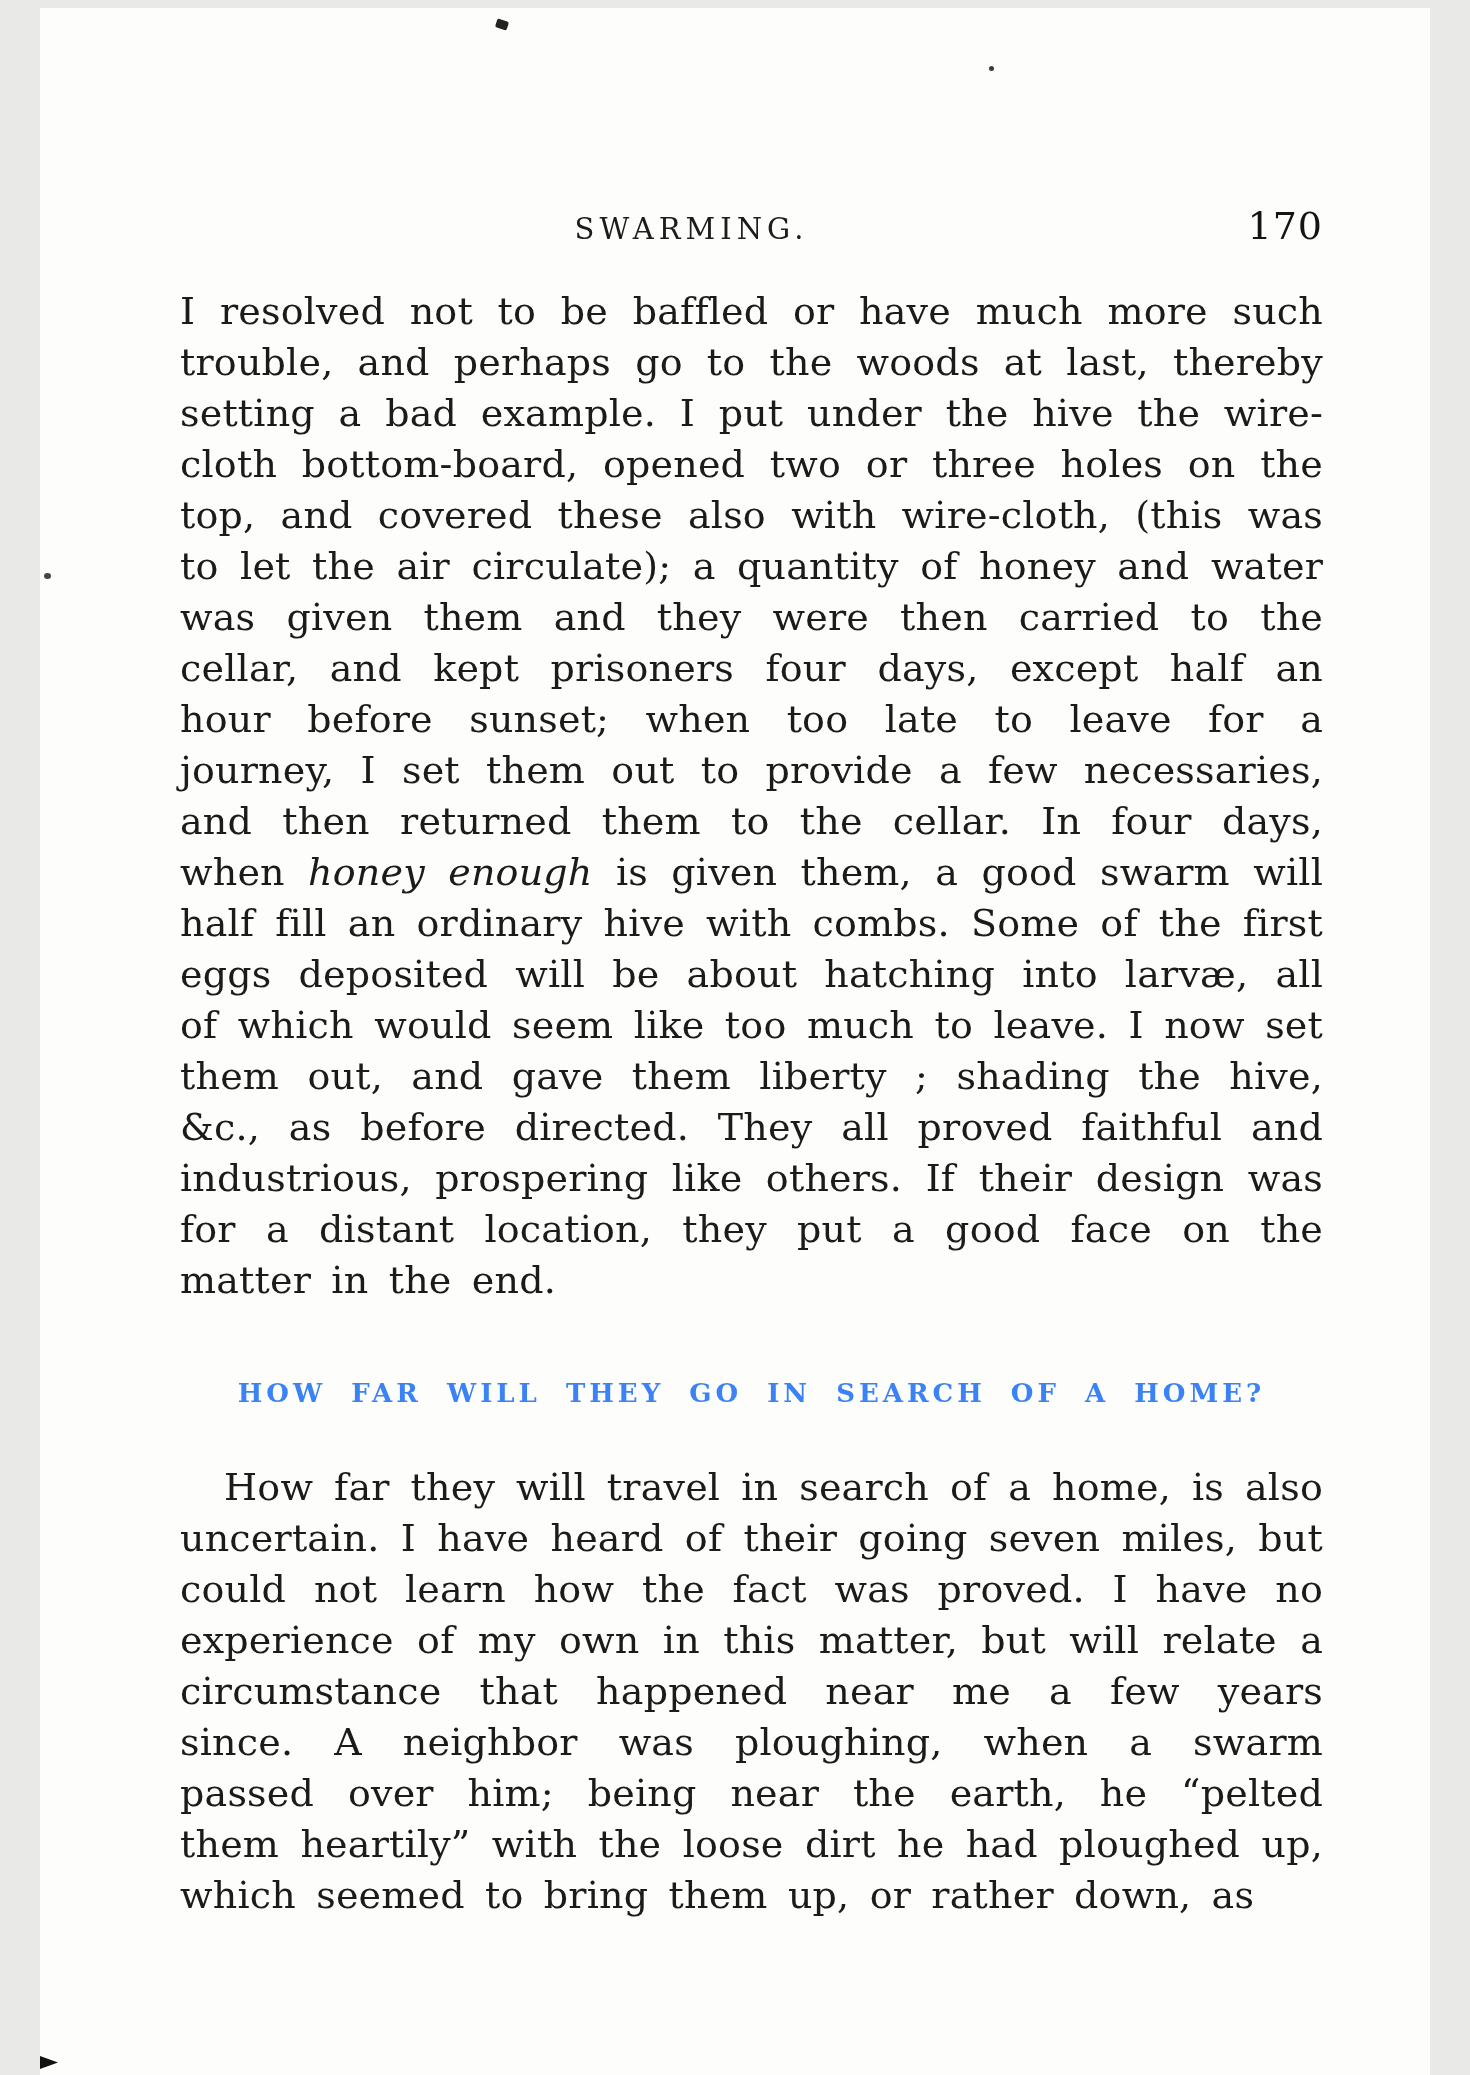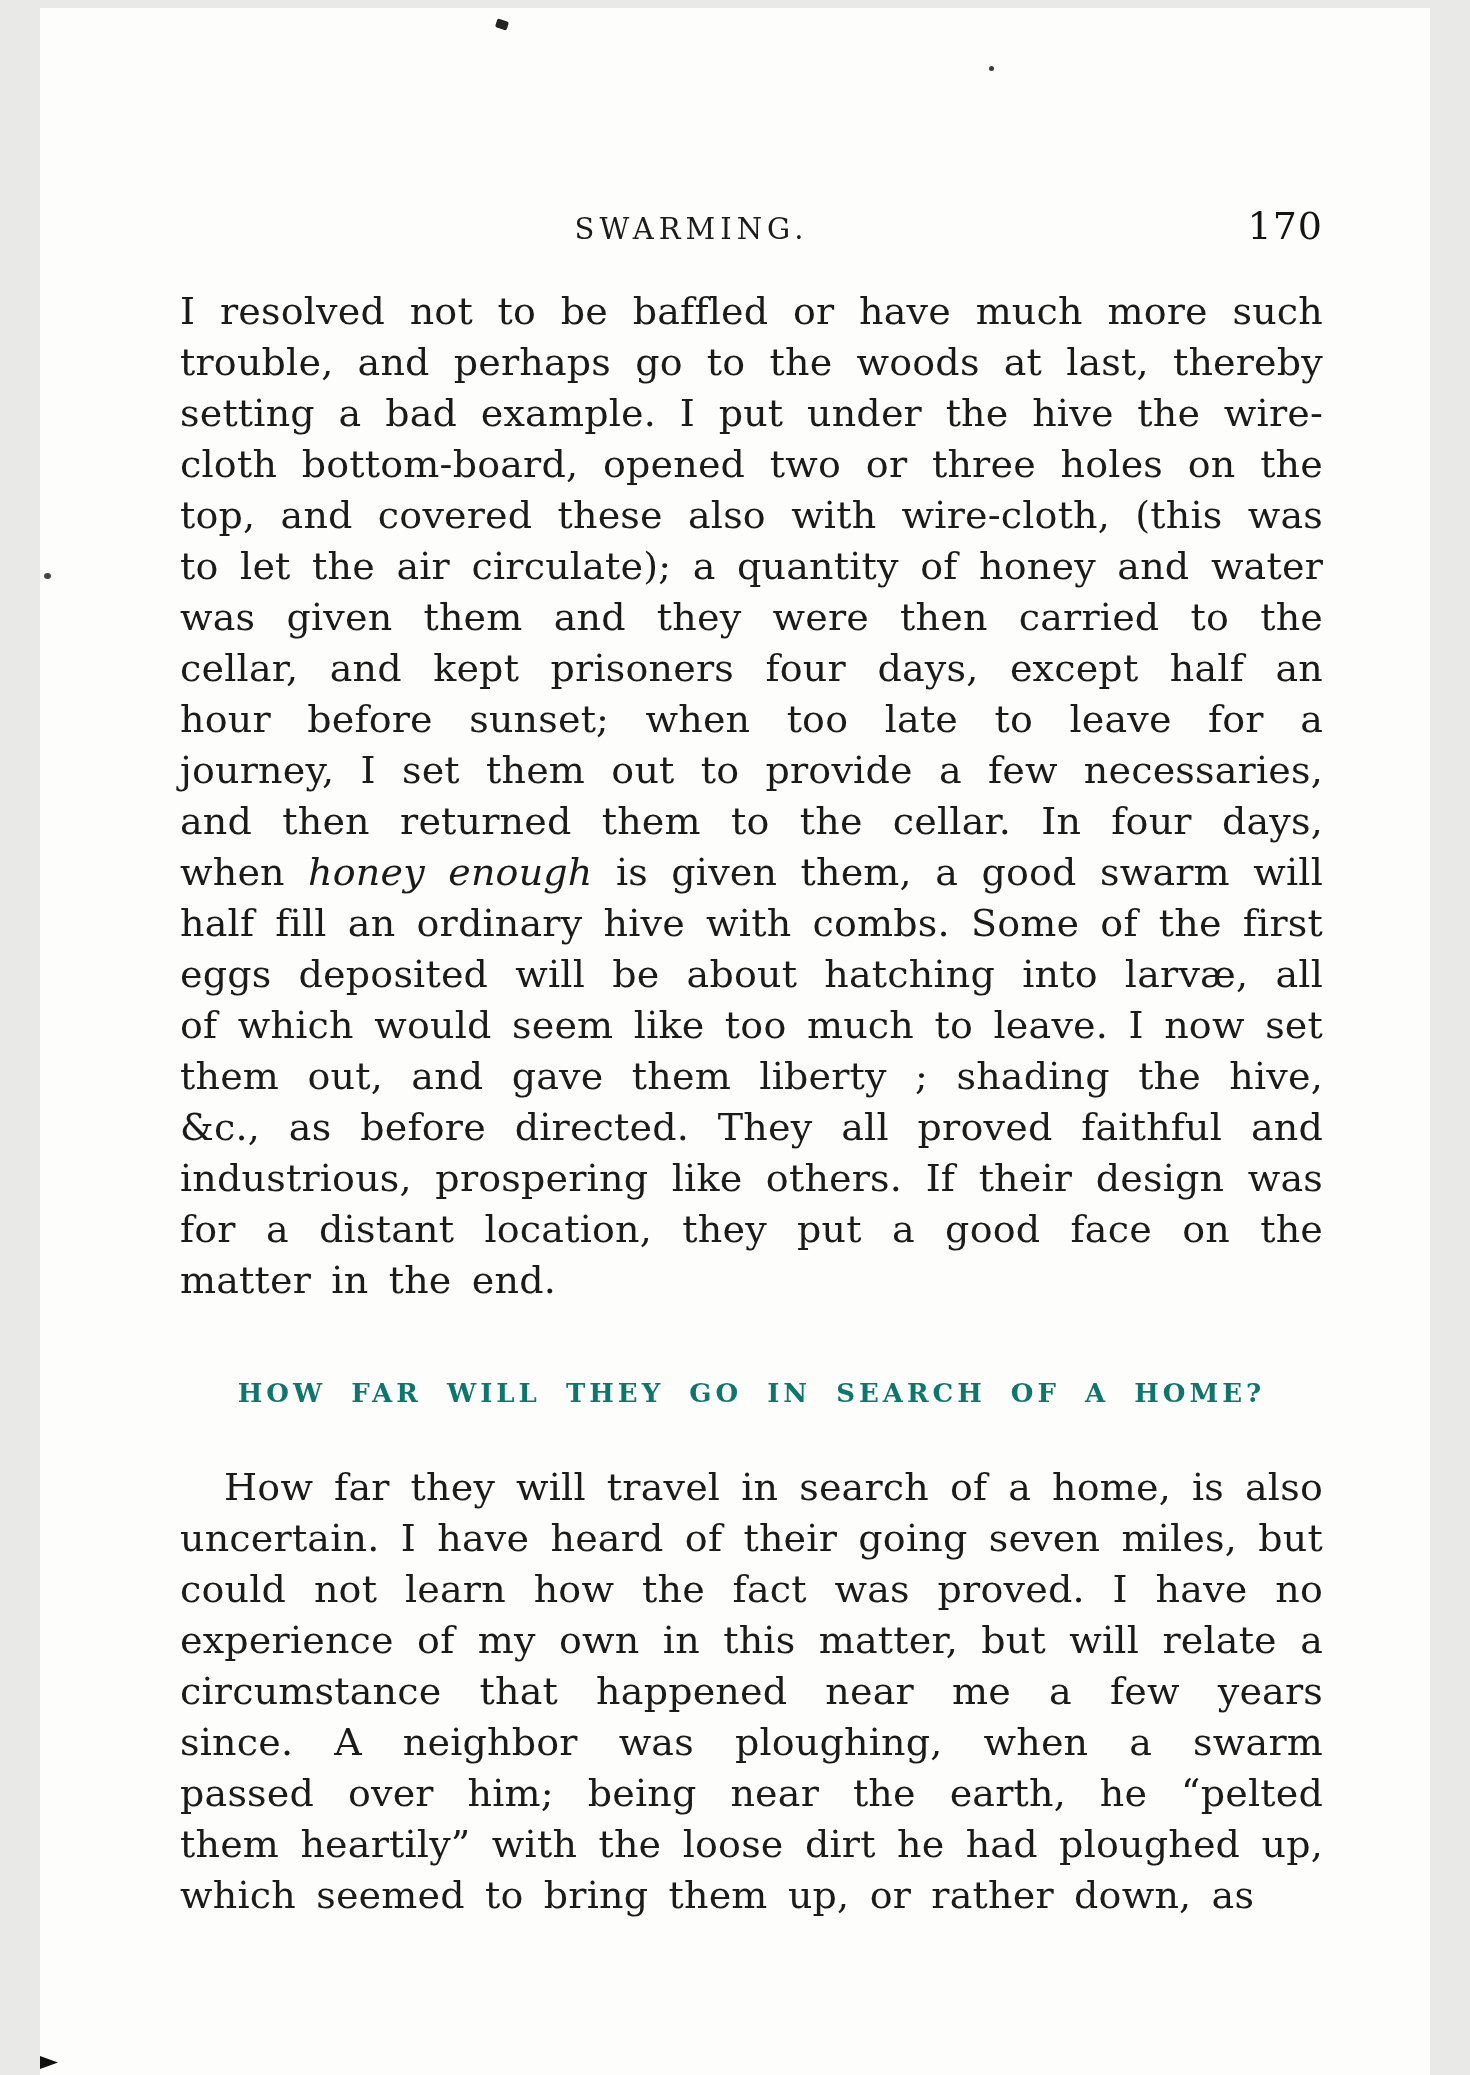--- a/index.html
+++ b/index.html
@@ -66,21 +66,21 @@
   .paragraph.indent { text-indent: 44px; }
   .italic-phrase { }
 
   .section-heading {
     margin: 72px 0 54px 0;
     text-align: center;
     font-size: 26px;
     font-weight: bold;
     letter-spacing: 4px;
     word-spacing: 12px;
-    color: #0f766e;
+    color: #3b82f6;
   }
 
   
   .artifact { position: absolute; background: #232323; }
   .artifact-top-mark {
     top: 12px; left: 456px;
     width: 12px; height: 9px;
     border-radius: 2px;
     transform: rotate(18deg);
   }

